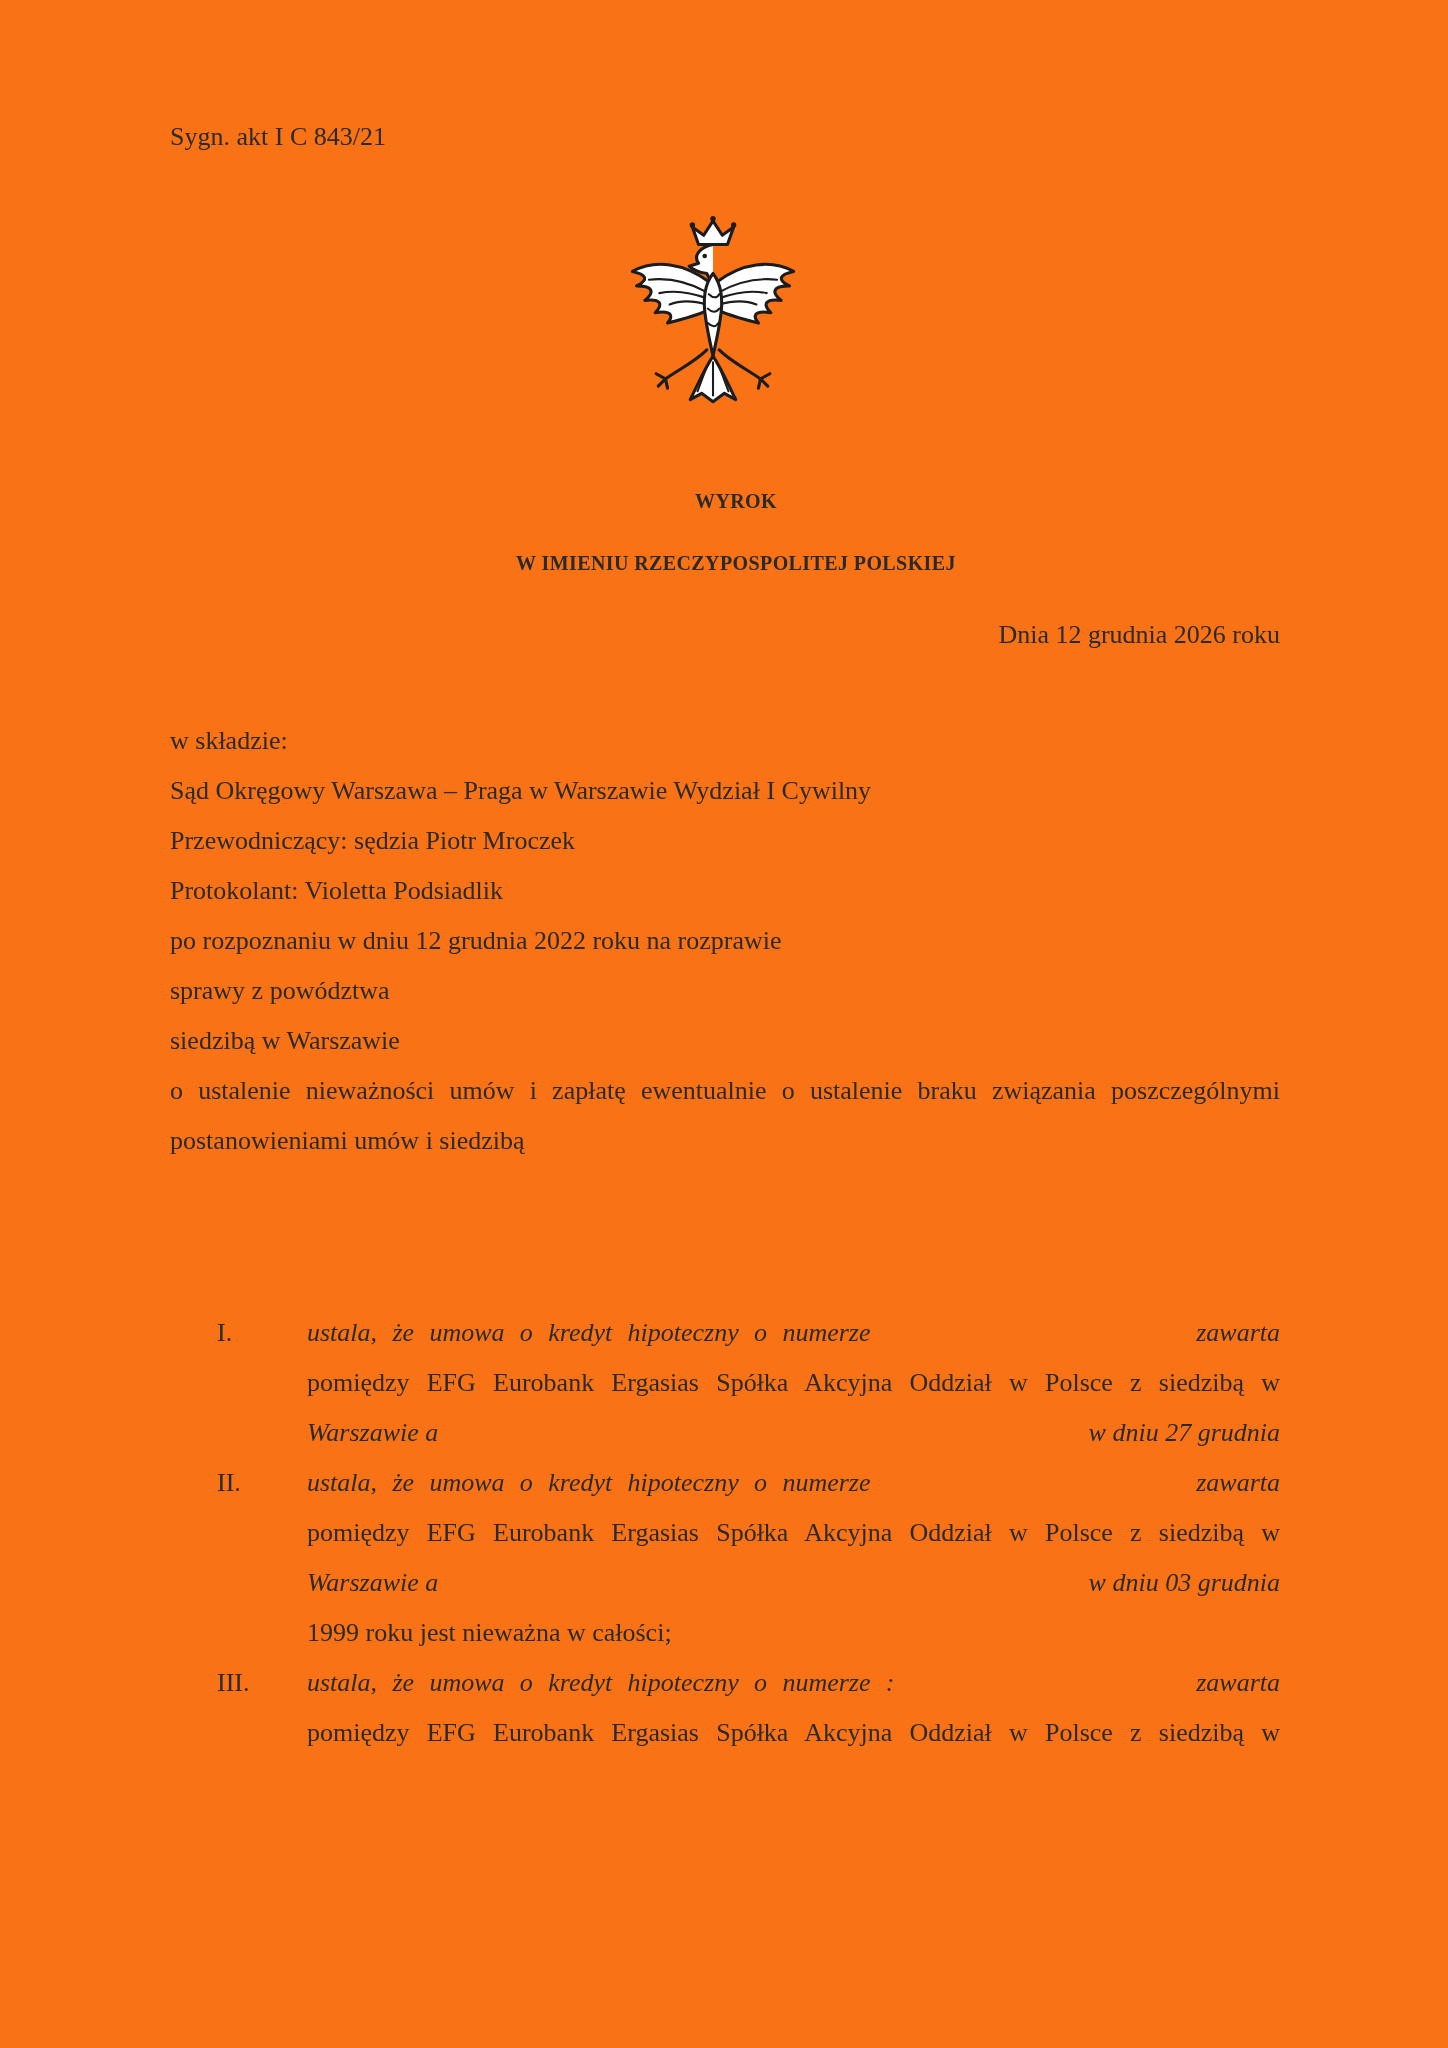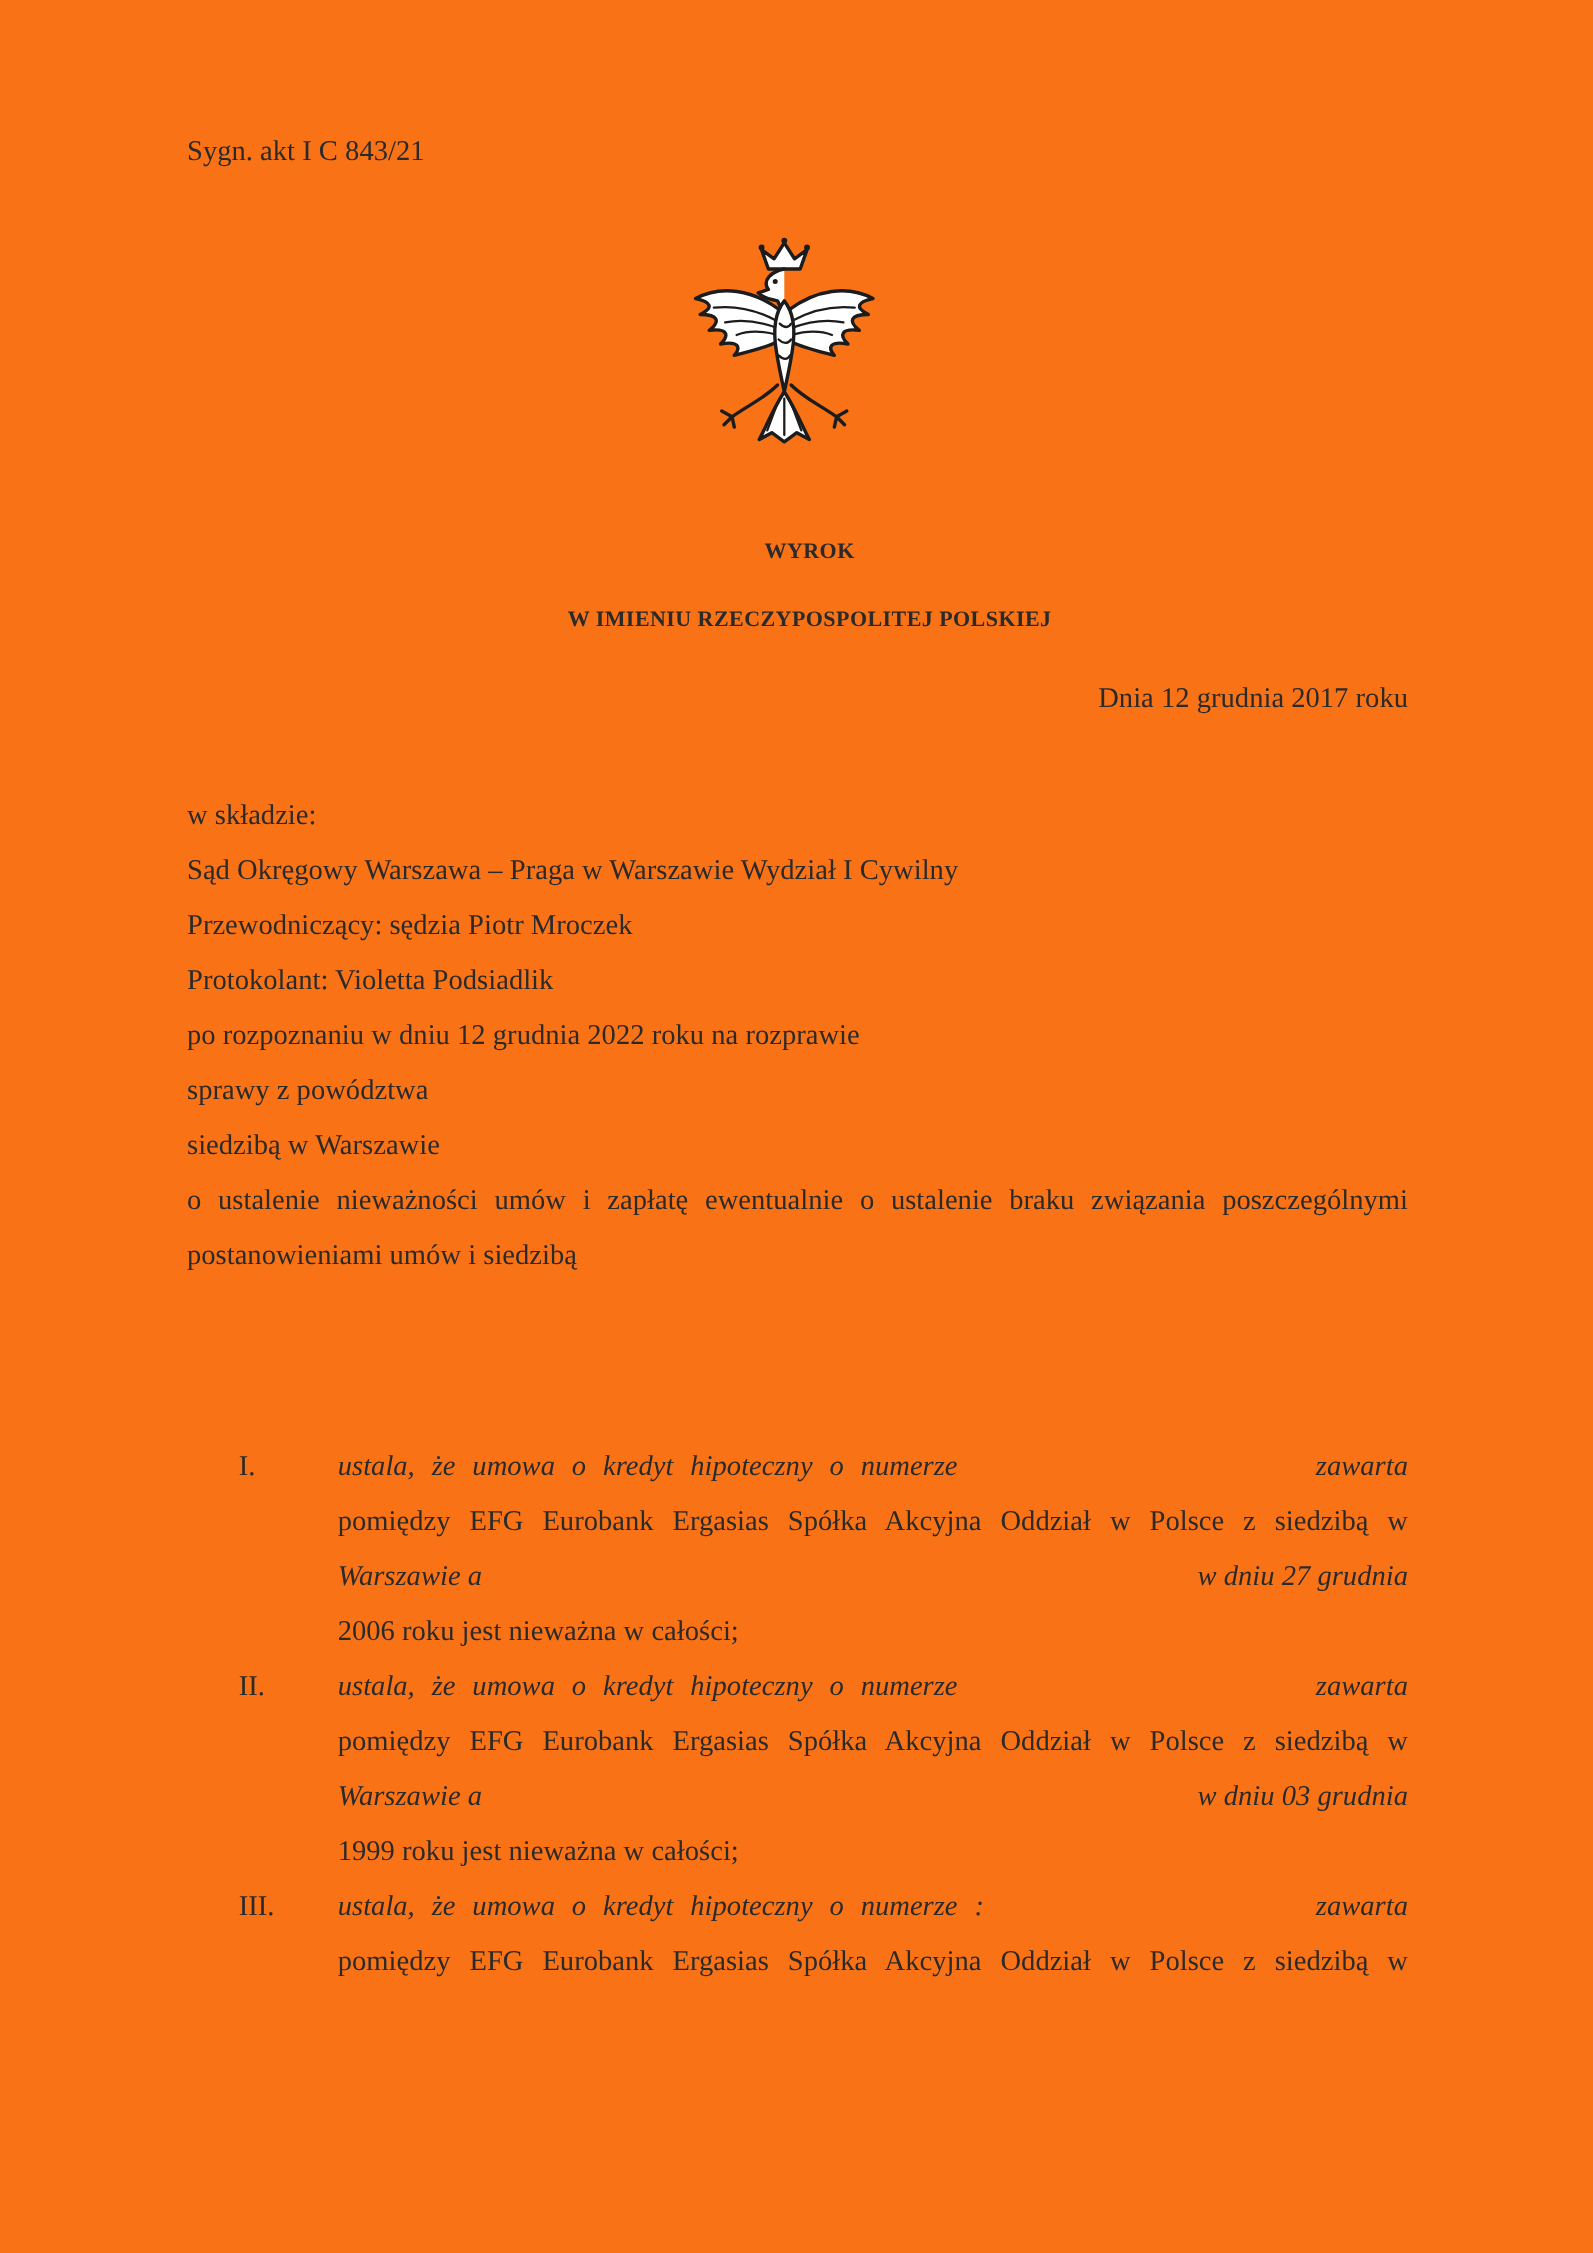--- a/index.html
+++ b/index.html
@@ -59,21 +59,21 @@
         <path d="M96,134 C108,146 122,152 136,162 M136,162 L145,157 M136,162 L143,169 M136,162 L134,171"></path>
       </g>
     </svg>
   </div>
 
   <div class="title-block">
     <div>WYROK</div>
     <div>W IMIENIU RZECZYPOSPOLITEJ POLSKIEJ</div>
   </div>
 
-  <div class="date-line">Dnia 12 grudnia 2017 roku</div>
+  <div class="date-line">Dnia 12 grudnia 2026 roku</div>
 
   <div class="intro-block">
       <div class="line">w składzie:</div>
       <div class="line">Sąd Okręgowy Warszawa – Praga w Warszawie Wydział I Cywilny</div>
       <div class="line">Przewodniczący: sędzia Piotr Mroczek</div>
       <div class="line">Protokolant: Violetta Podsiadlik</div>
       <div class="line">po rozpoznaniu w dniu 12 grudnia 2022 roku na rozprawie</div>
       <div class="line">sprawy z powództwa</div>
       <div class="line">siedzibą w Warszawie</div>
       <div class="line just">o ustalenie nieważności umów i zapłatę ewentualnie o ustalenie braku związania poszczególnymi</div>
@@ -86,21 +86,20 @@
         <div>
           <div class="line split">
             <span class="spread">ustala, że umowa o kredyt hipoteczny o numerze</span>
             <span>zawarta</span>
           </div>
           <div class="line just">pomiędzy EFG Eurobank Ergasias Spółka Akcyjna Oddział w Polsce z siedzibą w</div>
           <div class="line split">
             <span>Warszawie a</span>
             <span>w dniu 27 grudnia</span>
           </div>
-          <div class="line">2006 roku jest nieważna w całości;</div>
         </div>
       </div>
       <div class="ruling-item">
         <div class="item-number">II.</div>
         <div>
           <div class="line split">
             <span class="spread">ustala, że umowa o kredyt hipoteczny o numerze</span>
             <span>zawarta</span>
           </div>
           <div class="line just">pomiędzy EFG Eurobank Ergasias Spółka Akcyjna Oddział w Polsce z siedzibą w</div>

